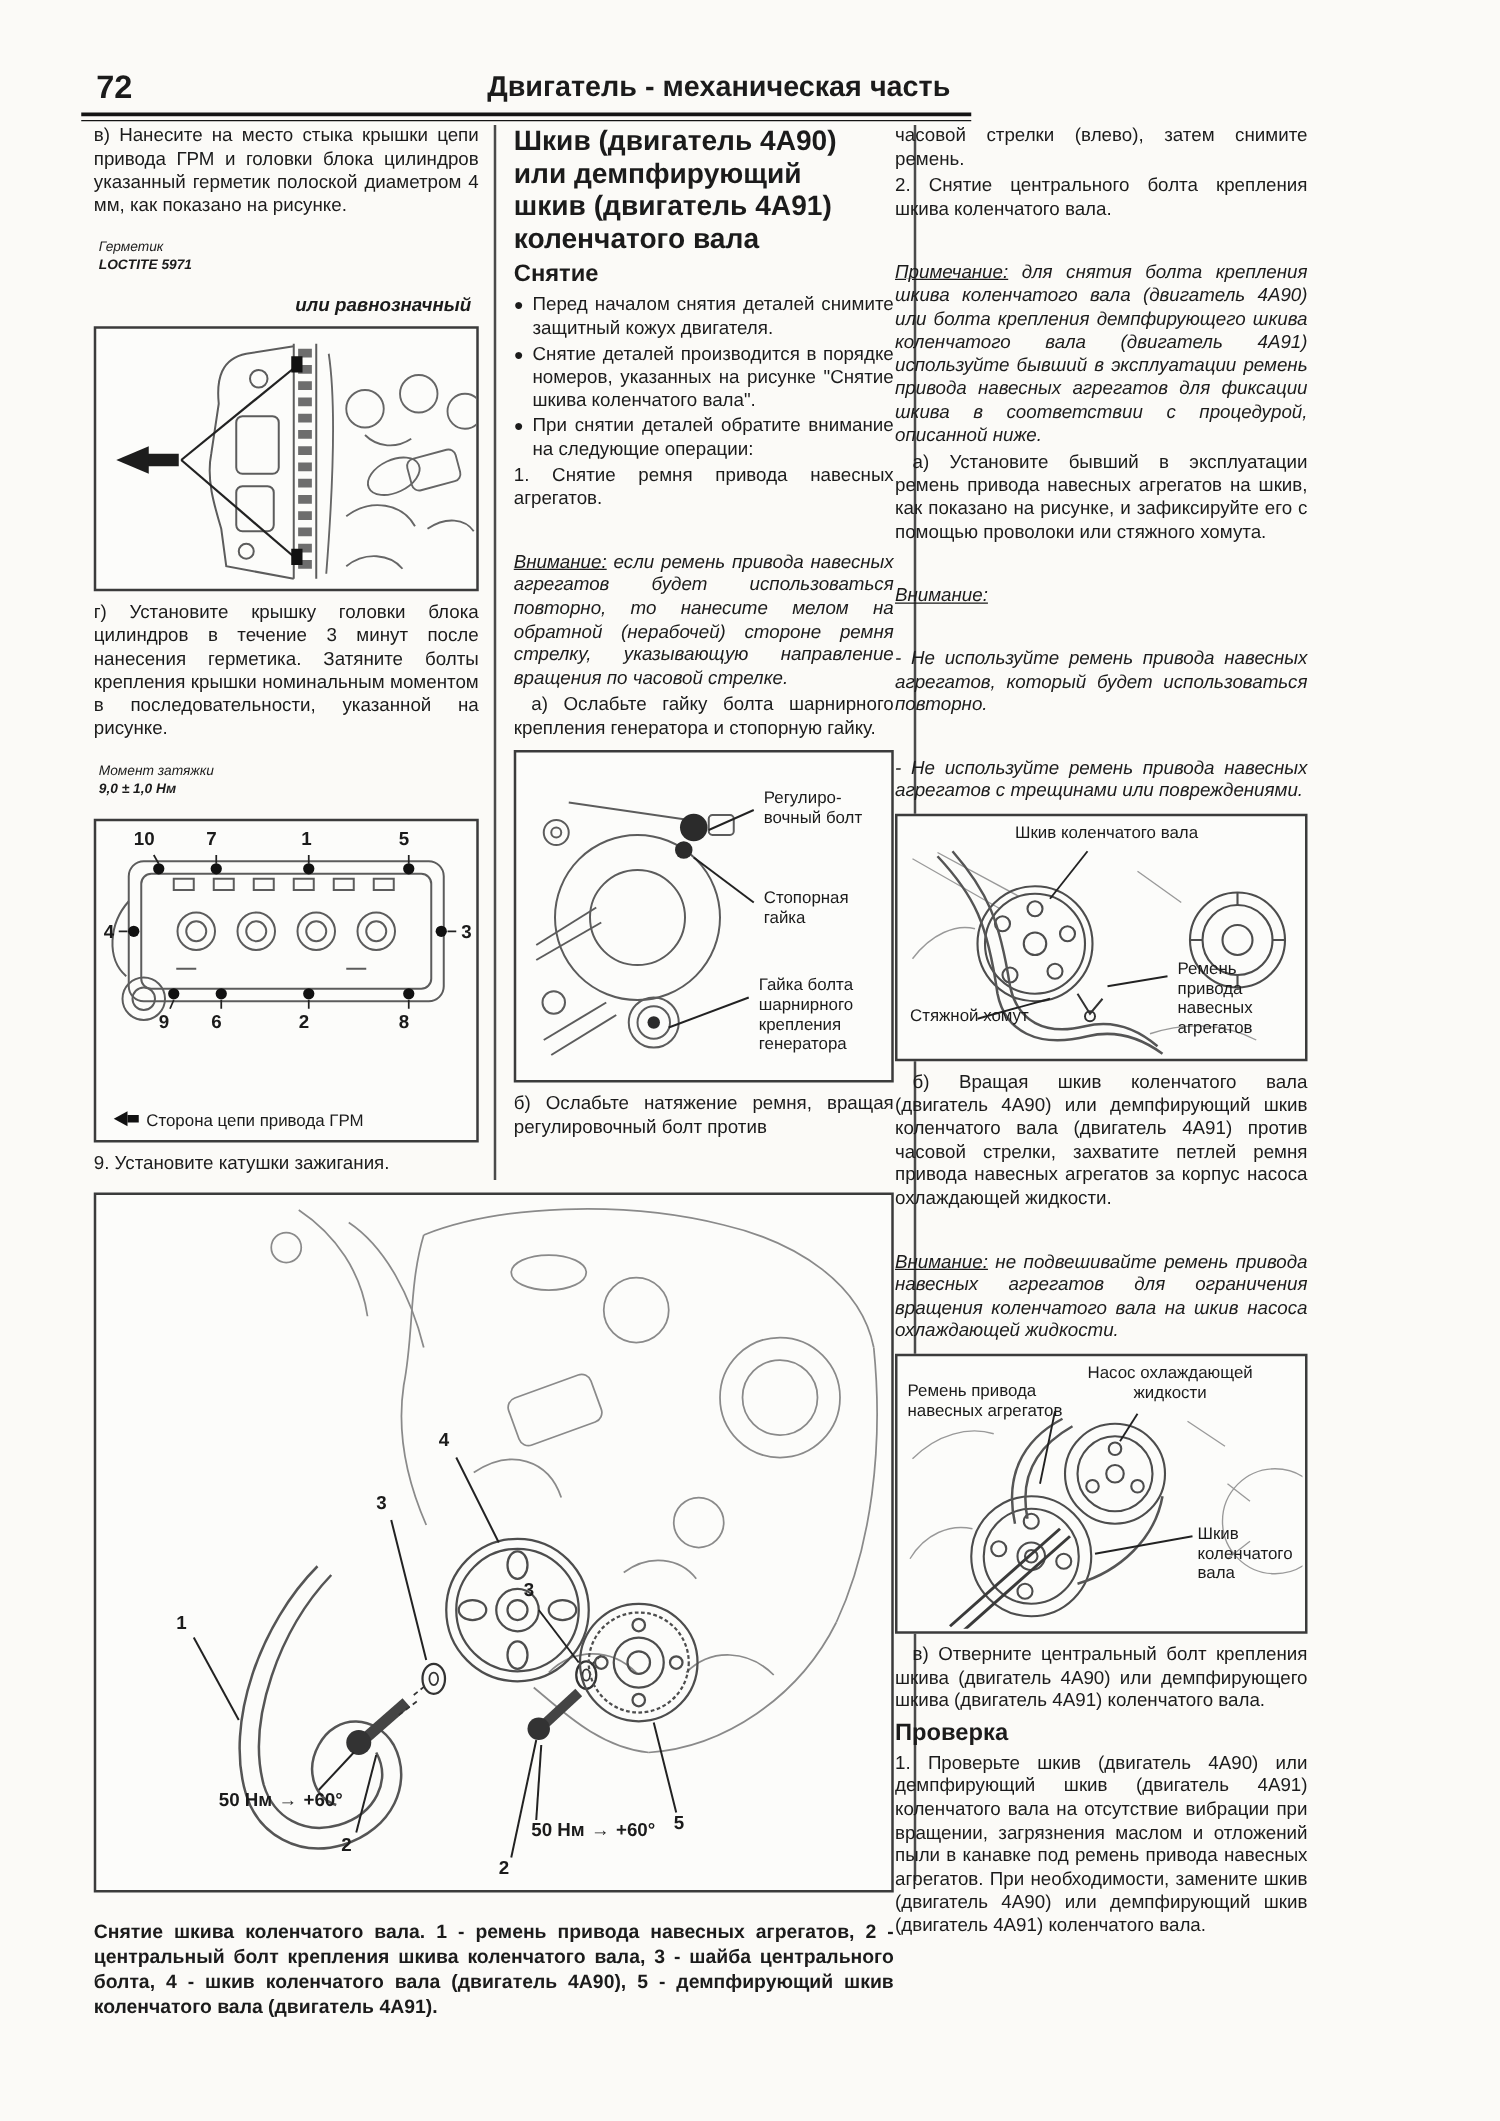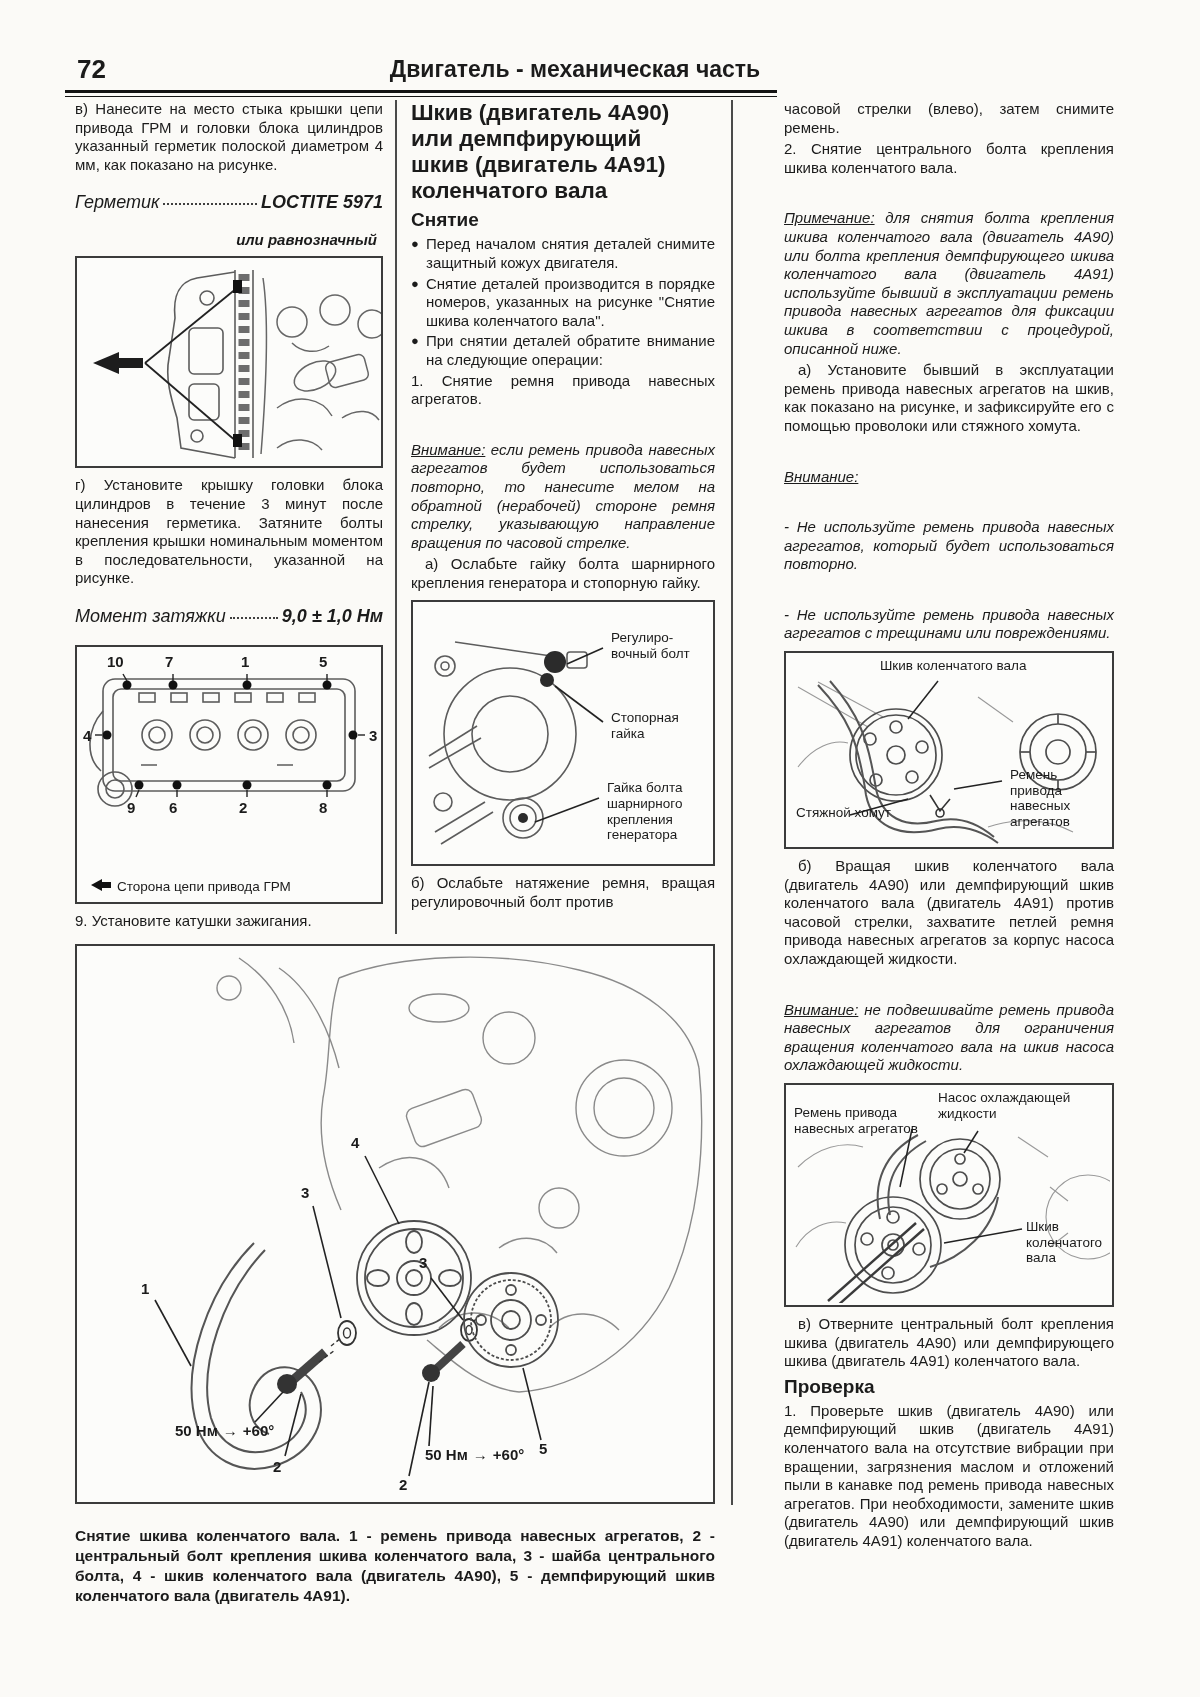--- a/index.html
+++ b/index.html
@@ -10,33 +10,33 @@
   
   .header{position:absolute;top:52px;left:75px;width:1000px;height:46px;}
   .pgnum{position:absolute;left:2px;top:2px;font-size:26px;font-weight:bold;}
   .htitle{position:absolute;left:500px;top:4px;transform:translateX(-50%);font-size:23px;font-weight:bold;white-space:nowrap;}
   .hrule{position:absolute;left:-10px;top:38px;width:712px;height:3px;border-top:3px solid #141414;border-bottom:1.5px solid #141414;}
   
   .main-left{position:absolute;left:75px;top:100px;width:640px;}
   .cols{display:flex;align-items:stretch;}
   .col-left{width:320px;padding-right:12px;box-sizing:border-box;}
   .col-mid{width:320px;padding-left:14px;border-left:2px solid #4a4a4a;box-sizing:border-box;}
-  .col-right{position:absolute;left:784px;top:100px;width:330px;}
+  .col-right{position:absolute;left:716px;top:100px;width:330px;}
   .rule-mr{position:absolute;left:731px;top:100px;width:2px;height:1405px;background:#4a4a4a;}
   
   .para{font-size:15px;line-height:1.24;text-align:justify;margin:0 0 3px 0;}
   .step{text-indent:14px;}
   .ital{font-style:italic;margin-top:32px;}
   .warn-label{font-style:italic;text-decoration:underline;}
   .sec-h{font-size:19px;font-weight:bold;margin:5px 0 4px 0;}
   .big-title{font-size:22.5px;font-weight:bold;line-height:1.16;margin:0 0 5px 0;white-space:pre-line;}
   .bullet-row{display:flex;font-size:15px;line-height:1.24;text-align:justify;margin:0 0 2px 0;}
   .bullet-mark{width:15px;flex:none;font-size:13px;padding-top:1px;}
   .bullet-text{flex:1;}
-  .specline{display:flex;align-items:baseline;font-style:italic;font-size:18px;margin:18px 0;}
+  .specline{display:flex;align-items:baseline;font-style:italic;font-size:11px;margin:18px 0;flex-direction:column;}
   .specline .dots{flex:1;border-bottom:2px dotted #3f3f3f;margin:0 4px;transform:translateY(-3px);}
   .specline .val{font-weight:bold;}
   .spec2{font-style:italic;font-weight:bold;font-size:15px;text-align:right;margin:0 6px 2px 0;}
   
   .figure{position:relative;border:2px solid #3b3b3b;background:#fcfcfa;margin:8px 0;box-sizing:border-box;}
   .figure svg{display:block;}
   .fig-label{position:absolute;font-size:13.5px;line-height:1.16;white-space:pre-line;}
   .fig-num{position:absolute;font-size:15px;font-weight:bold;}
   .torque{position:absolute;display:flex;gap:5px;font-size:15px;font-weight:bold;white-space:nowrap;}
   .arrow-left-tri{width:0;height:0;border-top:6px solid transparent;border-bottom:6px solid transparent;border-right:11px solid #111;}
@@ -449,21 +449,21 @@
         <g stroke="#3a3a3a" stroke-width="2.4" fill="none">
           <line x1="40" y1="174" x2="128" y2="96"></line>
           <line x1="48" y1="180" x2="136" y2="102"></line>
         </g>
         <g stroke="#222" stroke-width="1.5">
           <line x1="190" y1="4" x2="176" y2="26"></line>
           <line x1="124" y1="2" x2="112" y2="60"></line>
           <line x1="234" y1="102" x2="156" y2="116"></line>
         </g>
       </svg>
-      <span class="fig-label" style="left:152px;top:5px;text-align:left;">Насос охлаждающей
+      <span class="fig-label" style="left:152px;top:5px;text-align:center;">Насос охлаждающей
 жидкости</span>
       <span class="fig-label" style="left:8px;top:20px;">Ремень привода
 навесных агрегатов</span>
       <span class="fig-label" style="left:240px;top:134px;">Шкив
 коленчатого
 вала</span>
     </div>
 
     <p class="para step">в) Отверните центральный болт крепления шкива (двигатель 4А90) или демпфирующего шкива (двигатель 4А91) коленчатого вала.</p>
     <div class="sec-h">Проверка</div>

